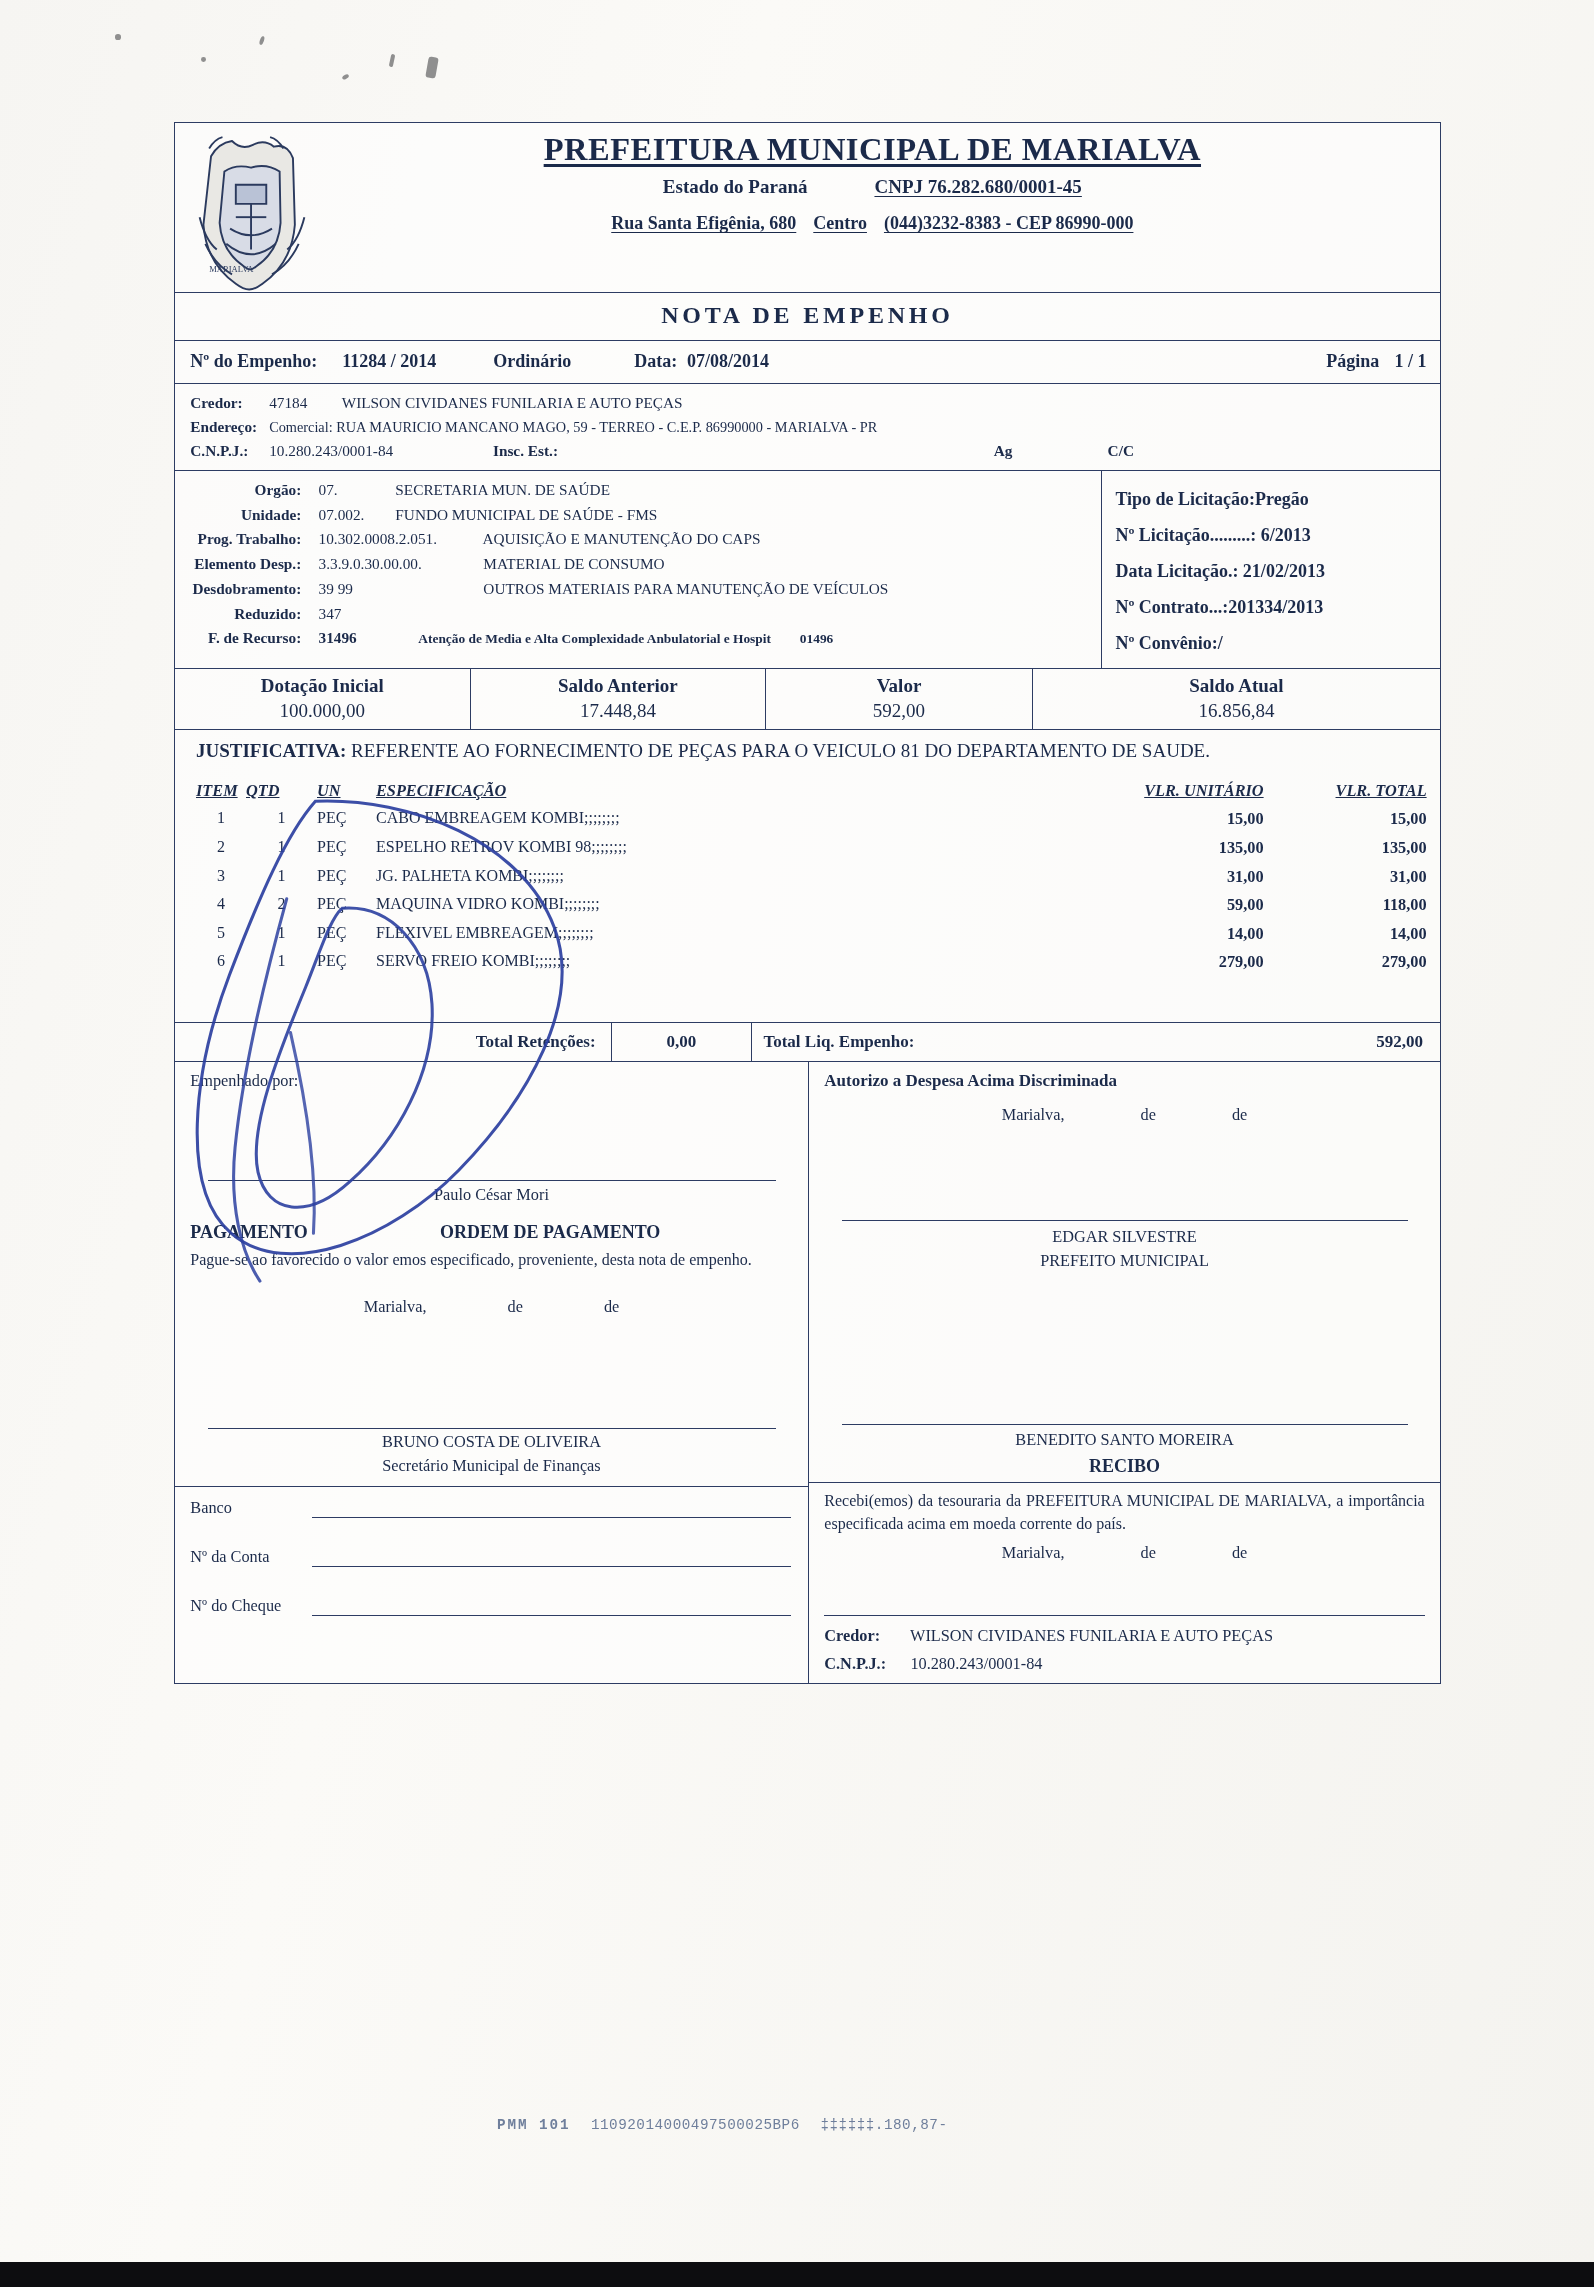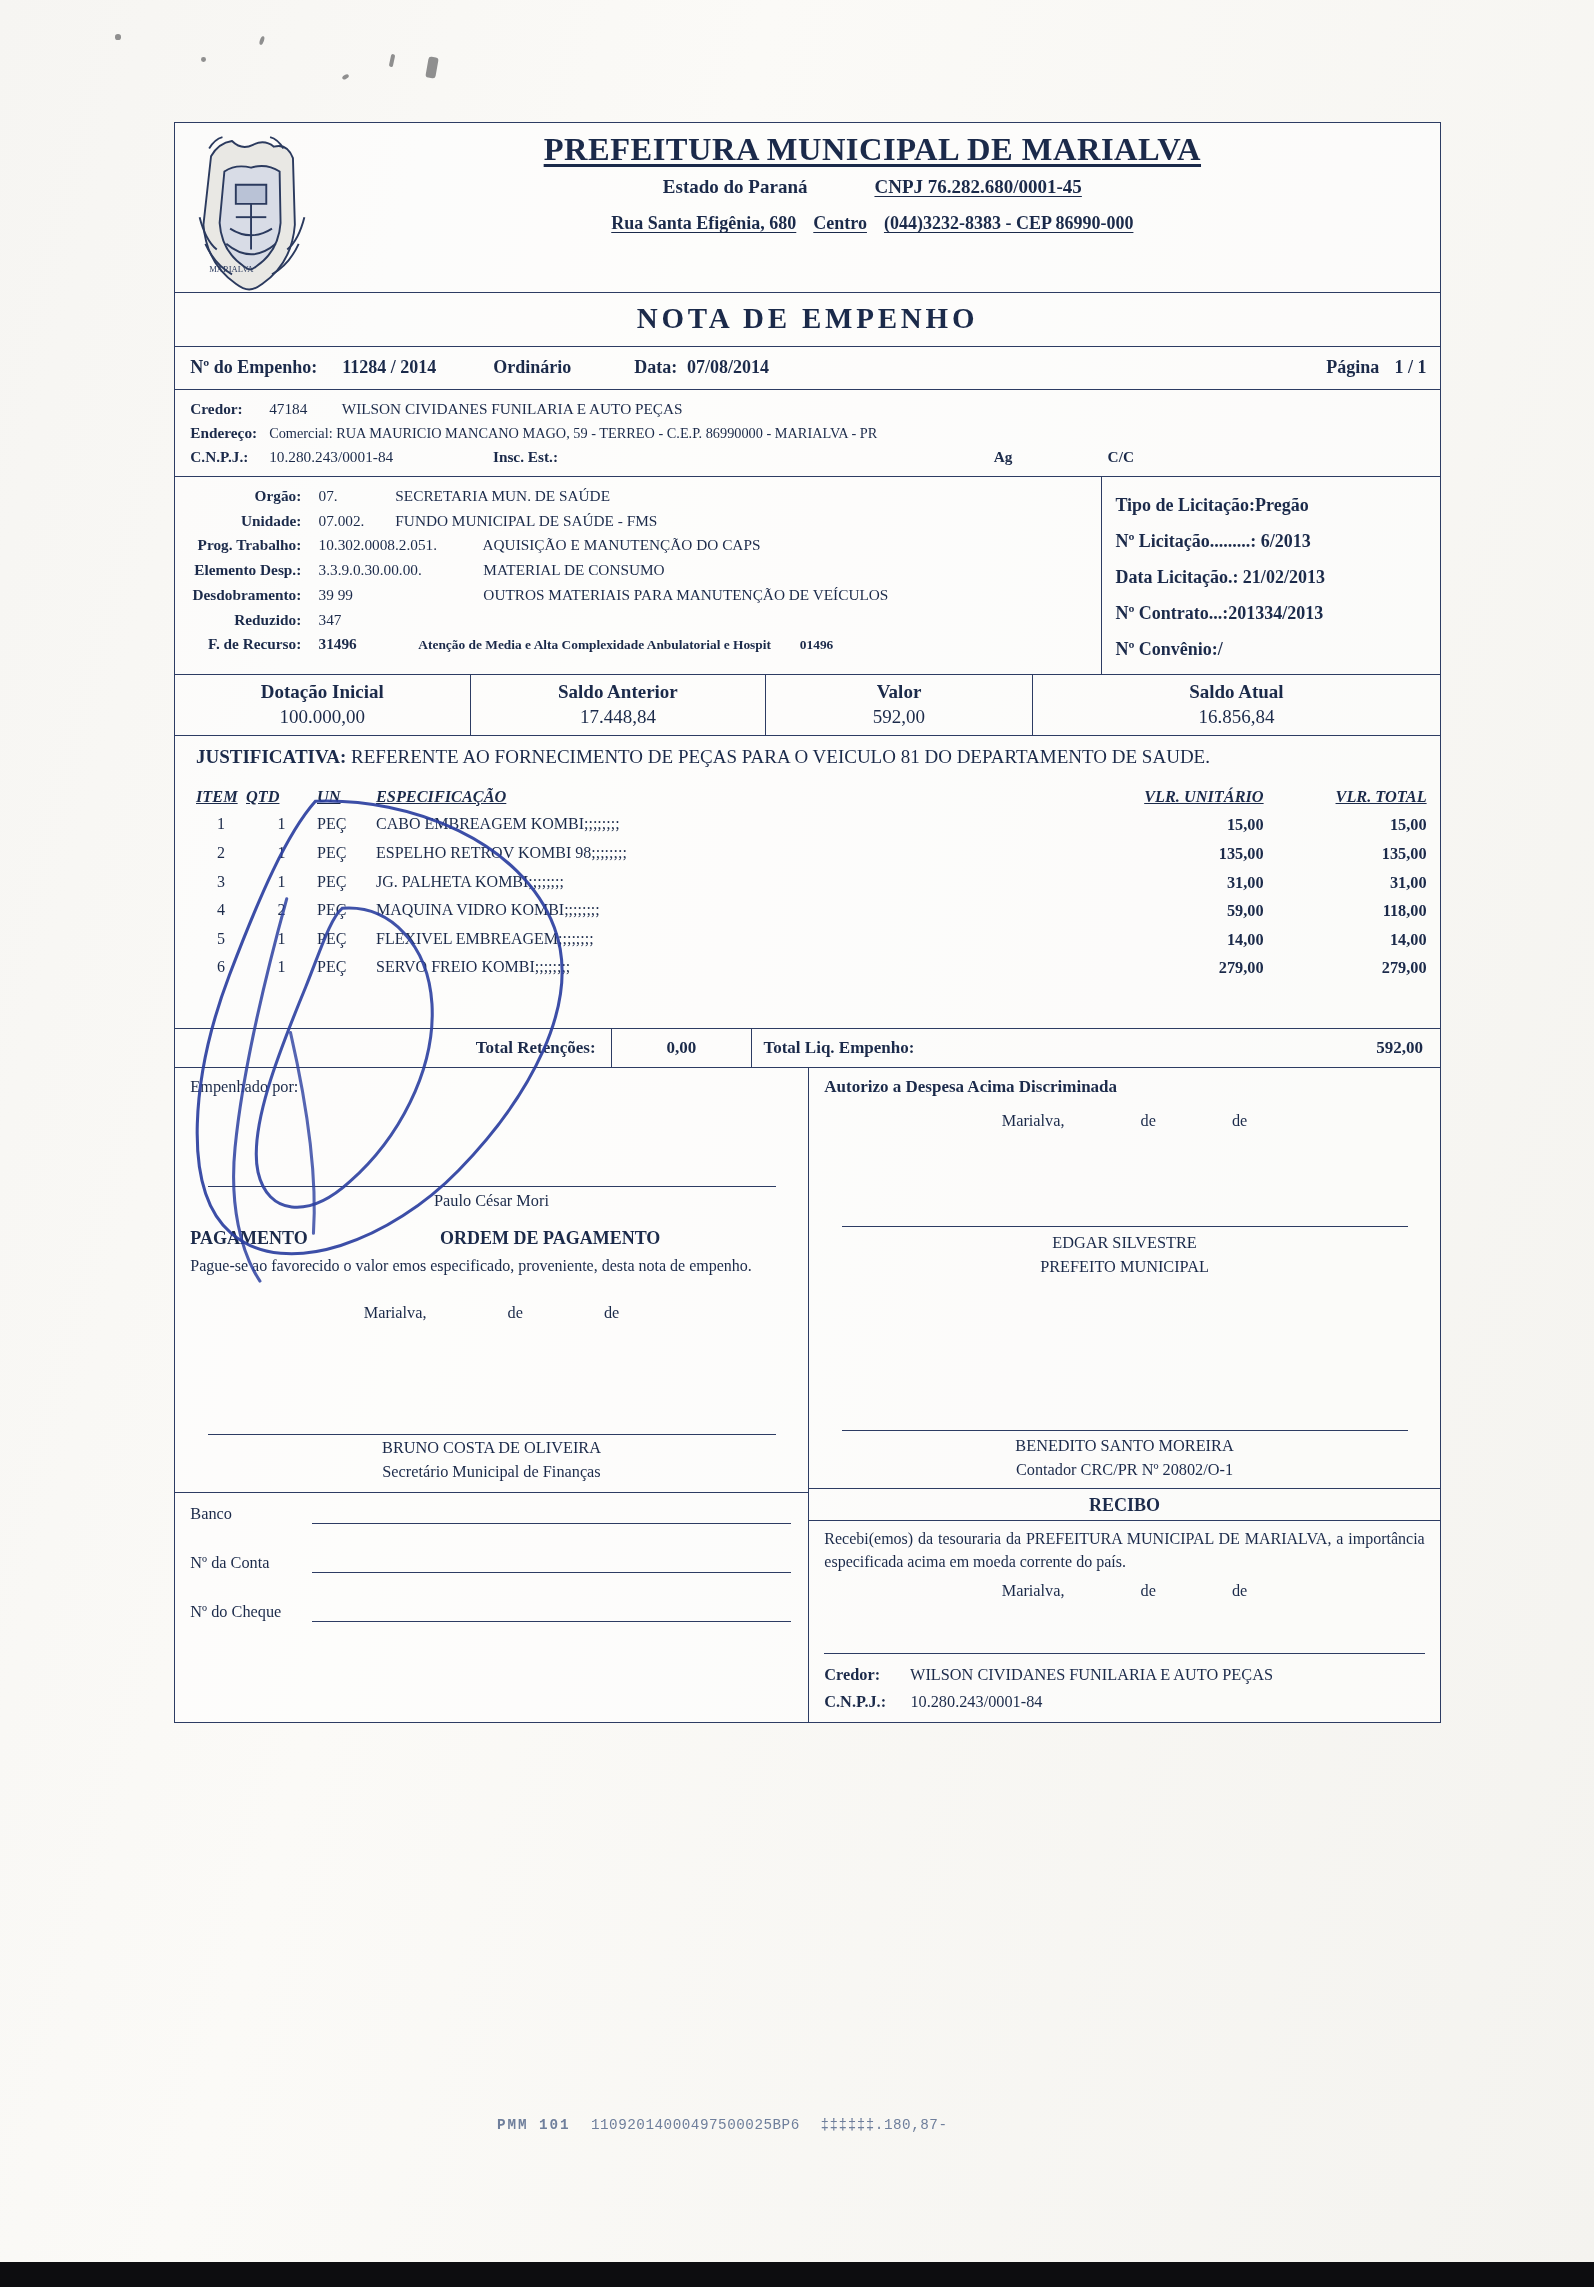--- a/index.html
+++ b/index.html
@@ -63,21 +63,21 @@
   }
   .h-sub .u { text-decoration: underline; text-underline-offset: 2.9px; }
   .h-addr {
     margin-top: 15.3px; font-size: 18px; font-weight: bold;
     display:flex; justify-content:center; gap: 17px; align-items:baseline;
   }
   .h-addr .u { text-decoration: underline; text-underline-offset: 2.9px;}
 
   .nota {
     text-align: center;
-    font-size: 29px; font-weight: bold;
+    font-size: 24px; font-weight: bold;
     letter-spacing: 3.8px;
     padding: 9.6px 0 10.5px;
   }
 
   
   .empline {
     display: flex; align-items: baseline;
     padding: 10.5px 13.4px 10.5px 15.3px;
     font-size: 18px;
   }
@@ -448,21 +448,20 @@
           </div>
         </div>
         <div style="height:90px"></div>
         <div class="sline"></div>
         <div class="centername" style="padding-top:5.7px">EDGAR SILVESTRE</div>
         <div class="centername">PREFEITO MUNICIPAL</div>
 
         <div style="height:153px"></div>
         <div class="sline"></div>
         <div class="centername" style="padding-top:5.7px">BENEDITO SANTO MOREIRA</div>
-        <div class="centername bb" style="padding-bottom:7.6px">Contador CRC/PR Nº 20802/O-1</div>
 
         <div class="recibo-title bb">RECIBO</div>
         <div class="recibo-text">Recebi(emos) da tesouraria da PREFEITURA MUNICIPAL DE MARIALVA, a importância especificada acima em moeda corrente do país.</div>
         <div class="mdate2" style="padding-top:7.6px">
           <span>Marialva,</span>
           <span>de</span>
           <span>de</span>
         </div>
         <div style="height:52px"></div>
         <div class="sline" style="margin:0 15.3px"></div>

